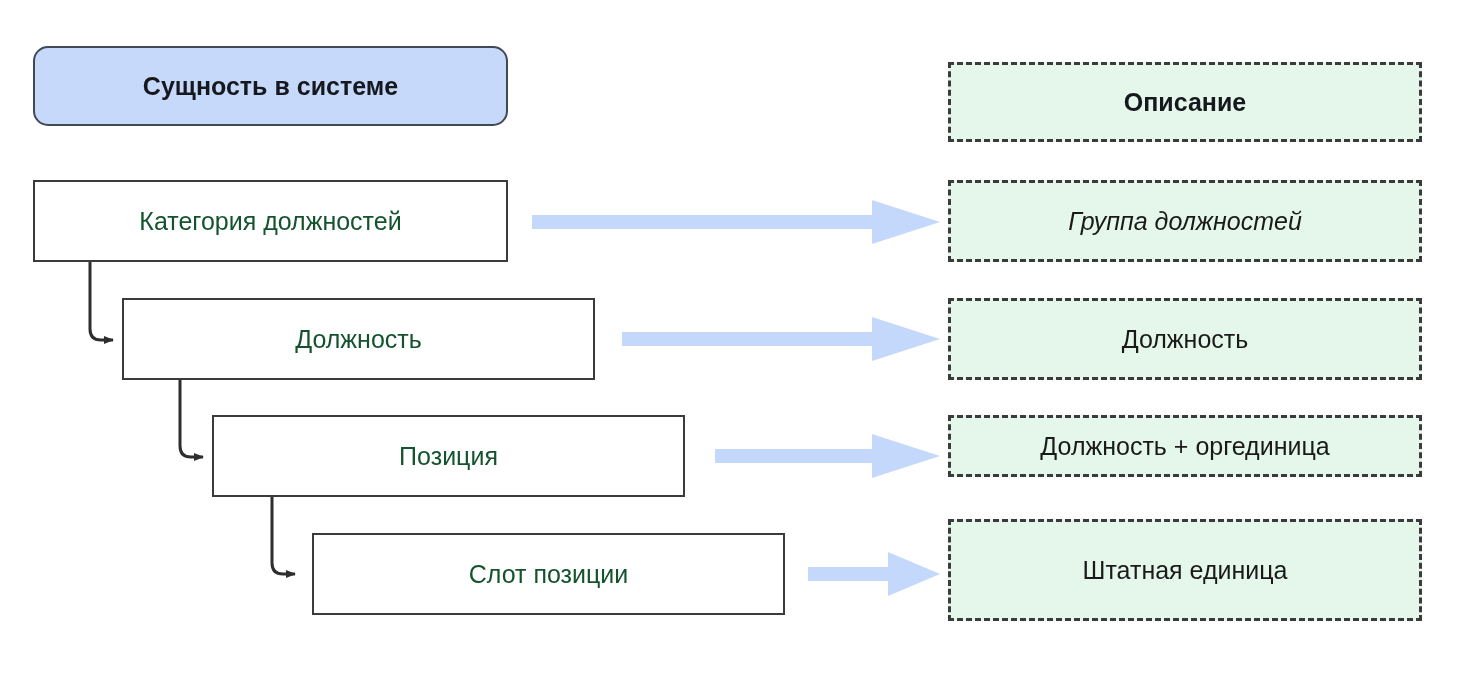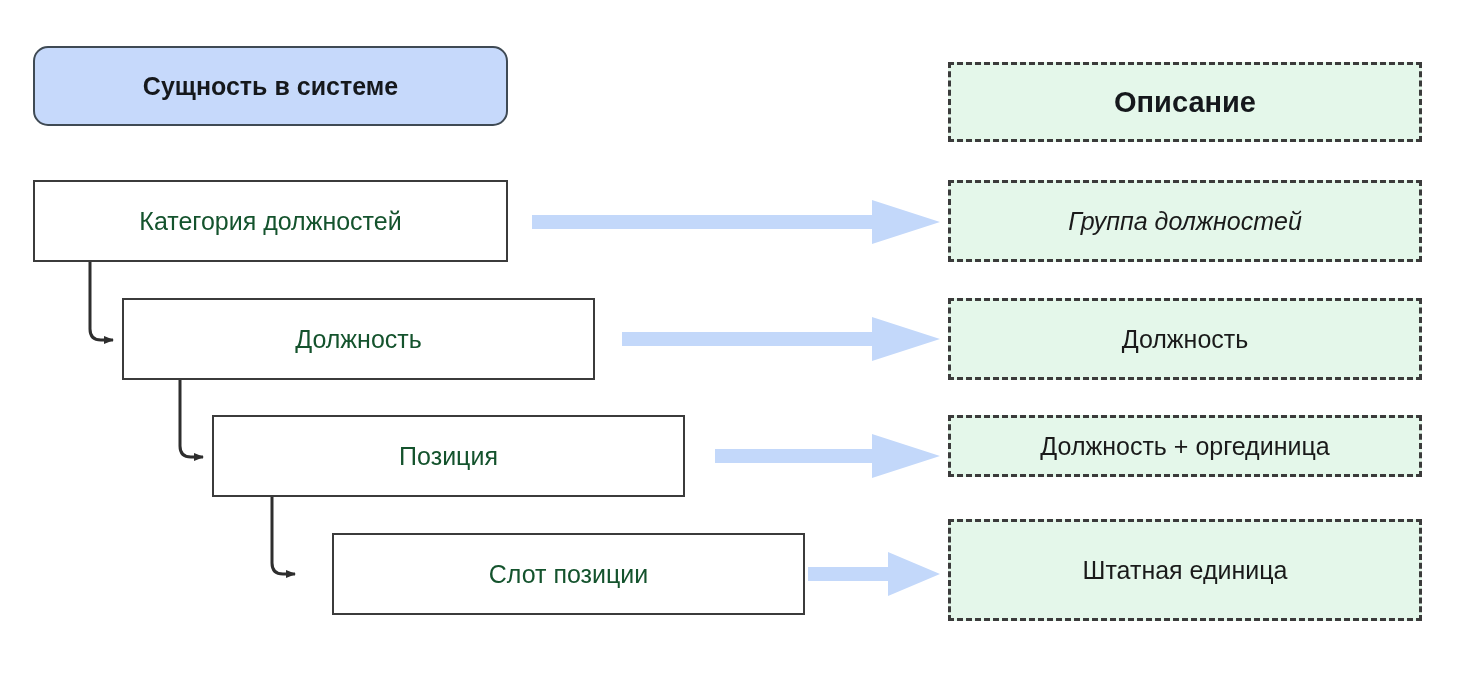--- a/index.html
+++ b/index.html
@@ -54,21 +54,21 @@
     background: #c6d9fb;
     border: 2px solid #3f4a54;
     font-size: 25px;
     font-weight: 700;
     color: #15181c;
   }
 
   .header-right {
     background: #e4f7ea;
     border: 3px dashed #3b3b3b;
-    font-size: 29px;
+    font-size: 25px;
     font-weight: 700;
     color: #15181c;
   }
 
   .desc-box {
     background: #e4f7ea;
     border: 3px dashed #3b3b3b;
     font-size: 25px;
     font-weight: 400;
     color: #1a1a1a;
@@ -119,21 +119,21 @@
   <div class="node desc-box" style="left:948px; top:298px; width:474px; height:82px;">Должность</div>
 
   <div class="node entity-box" style="left:212px; top:415px; width:473px; height:82px;">Позиция</div>
 
   <svg class="block-arrow" style="left:715px; top:434px;" width="225" height="44" viewBox="0 0 225 44">
     <path d="M0,15 L157,15 L157,0 L225,22 L157,44 L157,29 L0,29 Z" fill="#c3d8fa"></path>
   </svg>
 
   <div class="node desc-box" style="left:948px; top:415px; width:474px; height:62px;">Должность + оргединица</div>
 
-  <div class="node entity-box" style="left:312px; top:533px; width:473px; height:82px;margin-left:20px;">Слот позиции</div>
+  <div class="node entity-box" style="left:312px; top:533px; width:473px; height:82px;">Слот позиции</div>
 
   <svg class="block-arrow" style="left:808px; top:552px;" width="132" height="44" viewBox="0 0 132 44">
     <path d="M0,15 L80,15 L80,0 L132,22 L80,44 L80,29 L0,29 Z" fill="#c3d8fa"></path>
   </svg>
 
   <div class="node desc-box" style="left:948px; top:519px; width:474px; height:102px;">Штатная единица</div>
 
 </div>
 
 </body></html>

